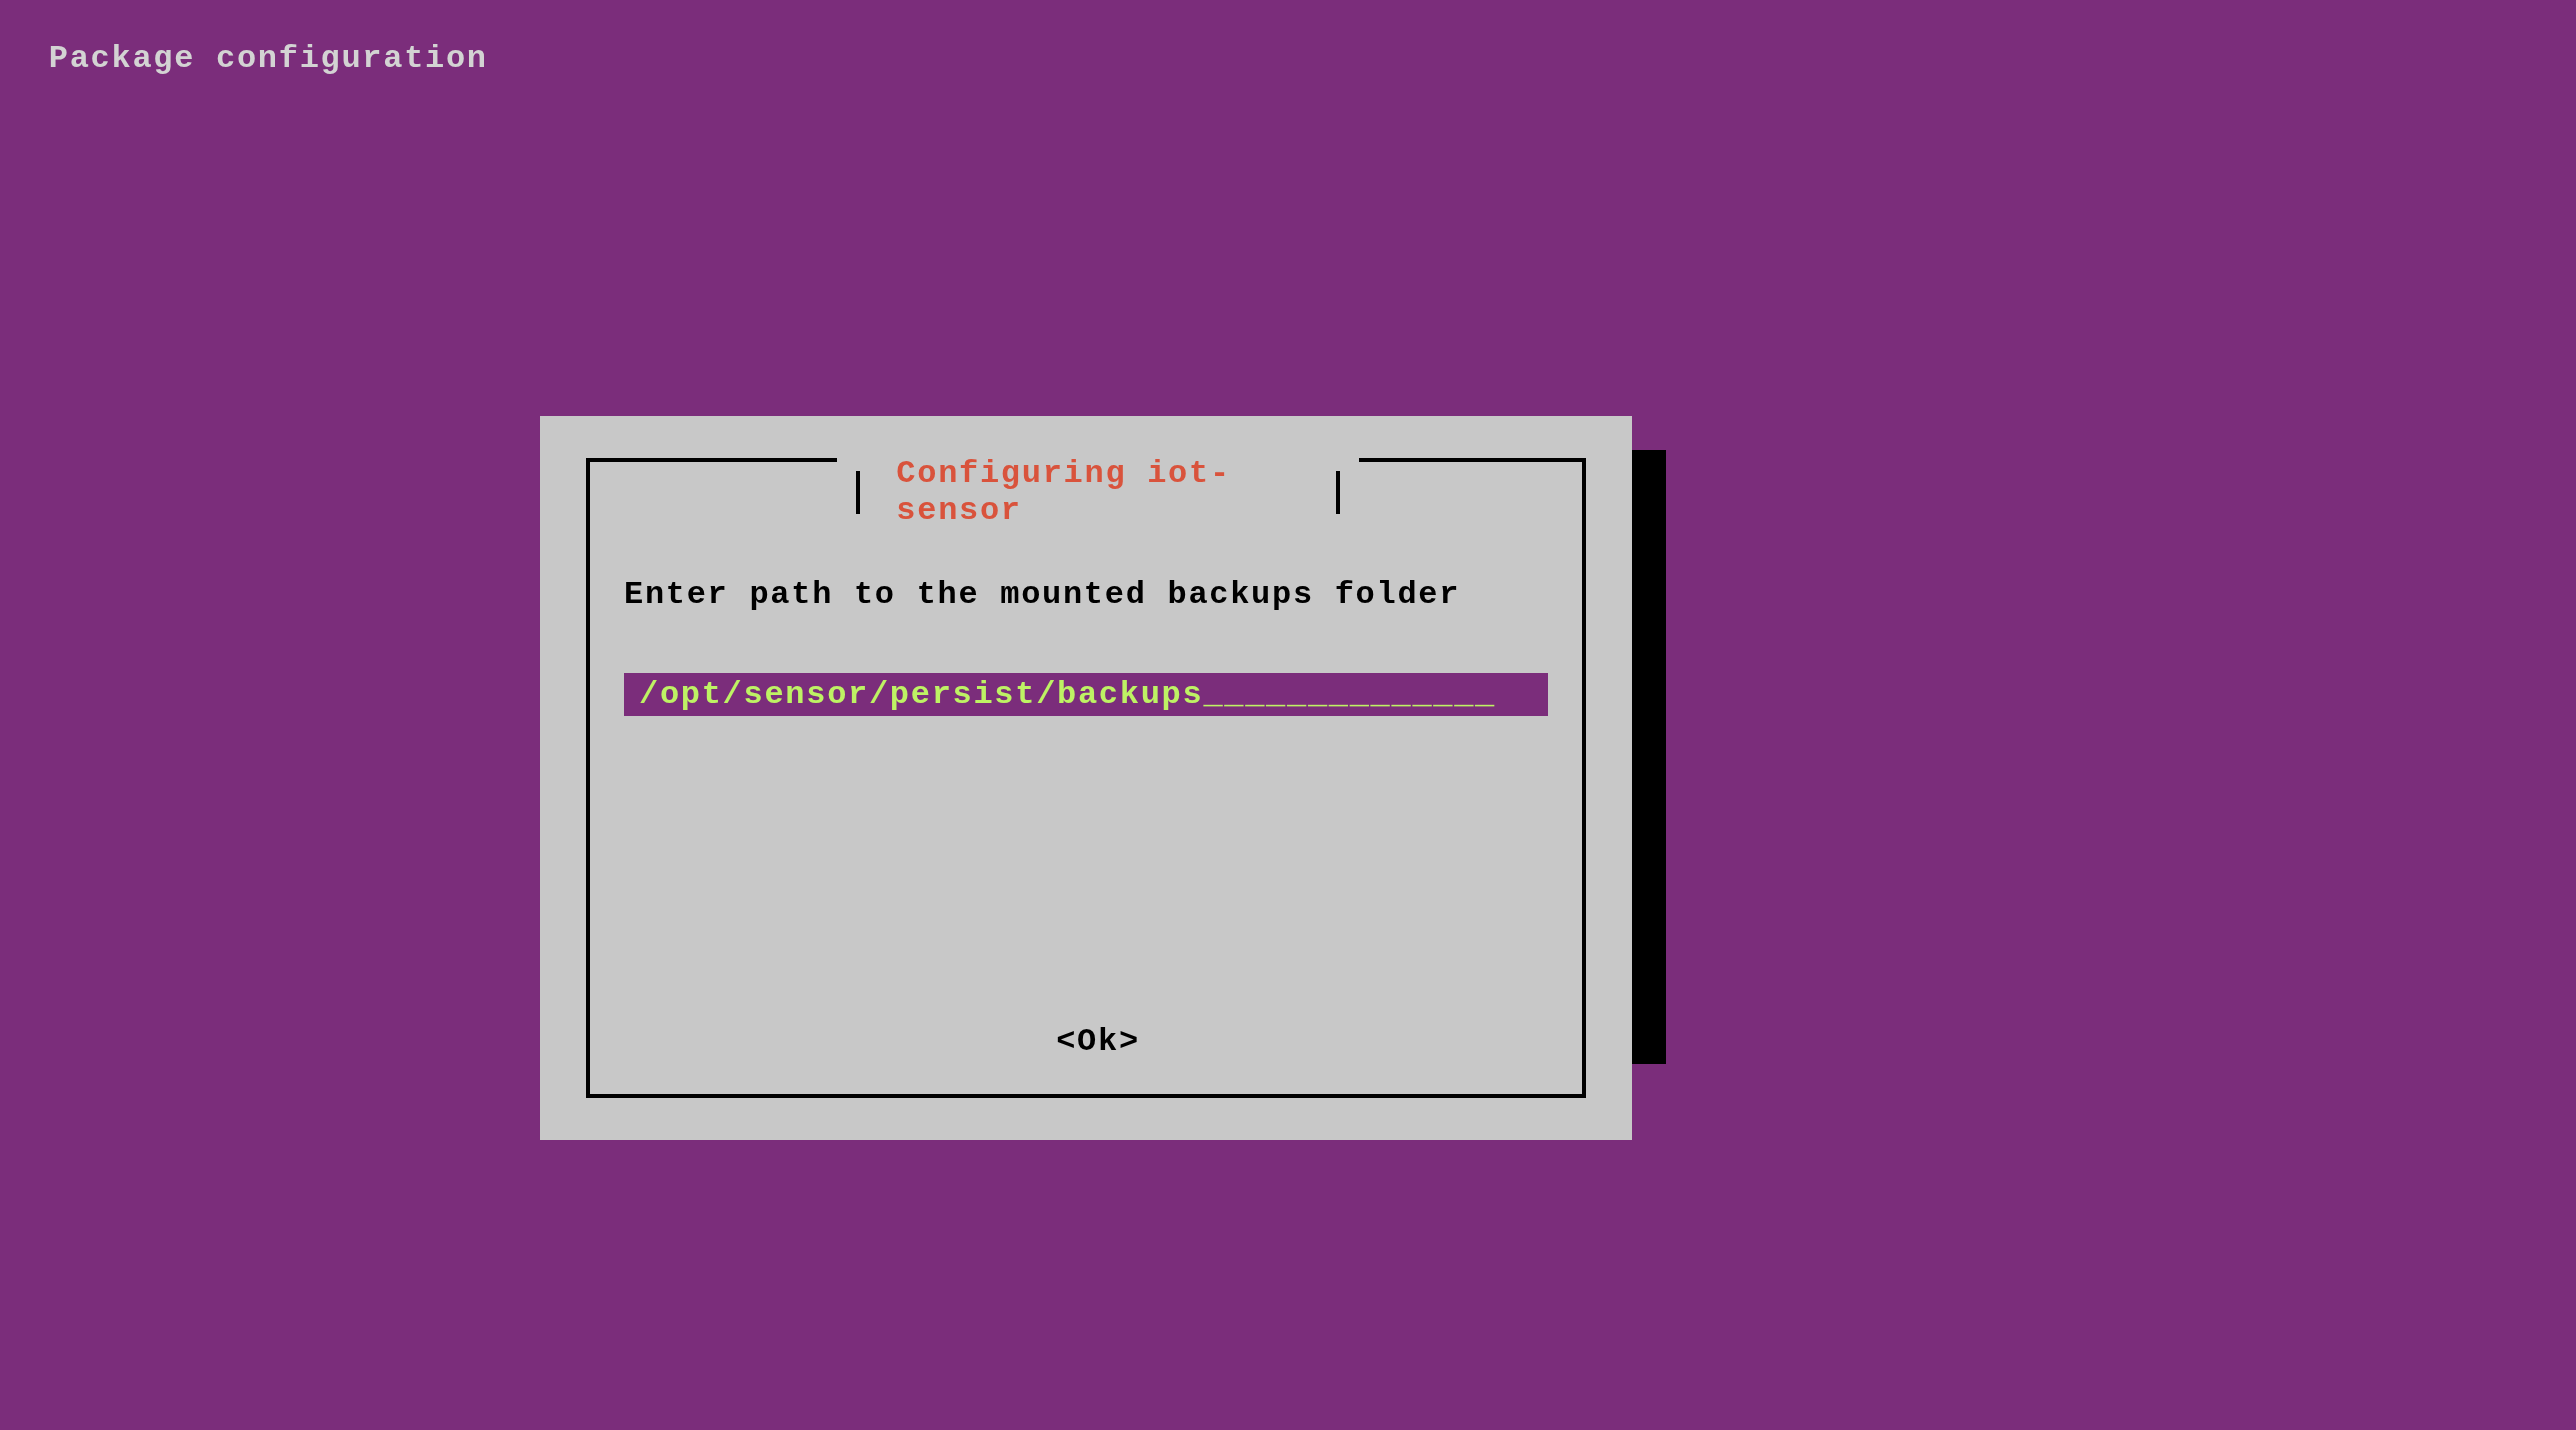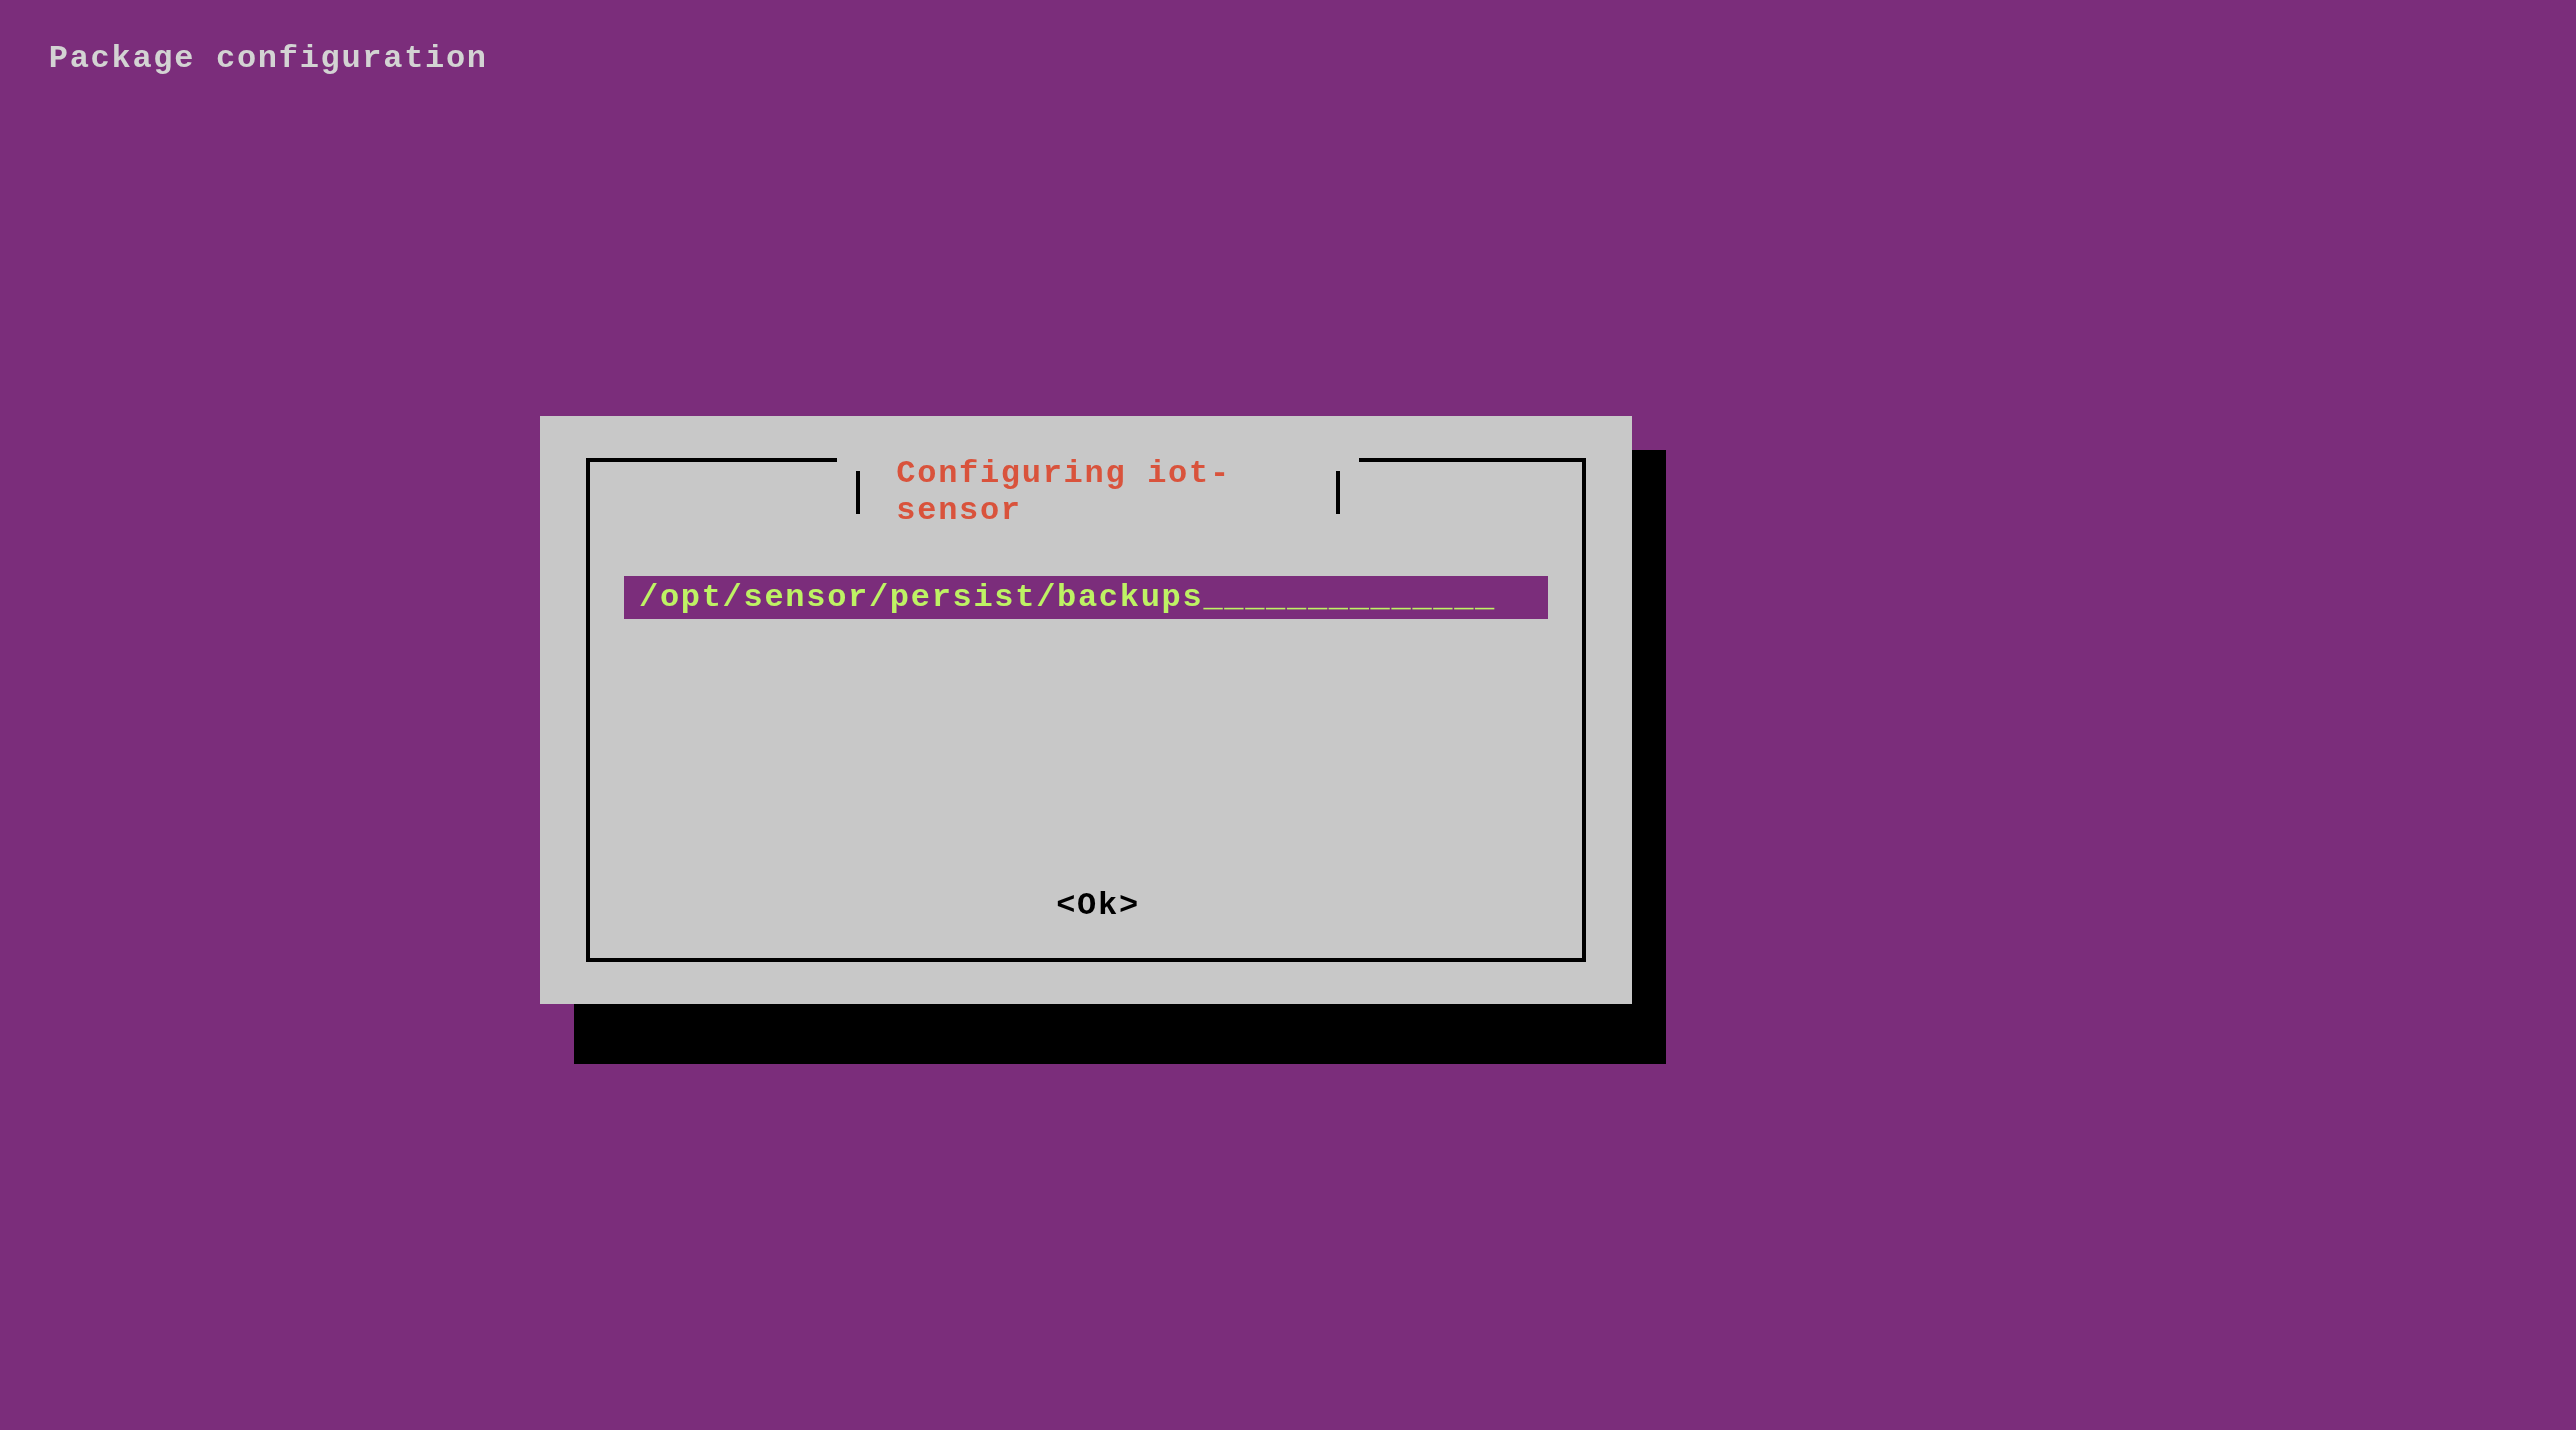--- a/index.html
+++ b/index.html
@@ -31,21 +31,21 @@
       position: absolute;
       top: 34px;
       left: 34px;
       width: 1092px;
       height: 614px;
       background-color: #000000;
     }
     .dialog {
       position: relative;
       width: 1092px;
-      height: 588px;
+      height: 724px;
       background-color: #c8c8c8;
       padding: 17px;
     }
     .dialog-frame {
       position: absolute;
       top: 30px;
       left: 34px;
       right: 34px;
       bottom: 30px;
       border: 4.3px solid #000000;
@@ -110,18 +110,19 @@
 <div class="dialog-container">
   <div class="dialog-shadow"></div>
   <div class="dialog">
     <div class="dialog-frame"></div>
     <div class="dialog-title-container">
       <span class="title-bracket"></span>
       <span class="dialog-title">Configuring iot-sensor</span>
       <span class="title-bracket"></span>
     </div>
     <div class="dialog-content">
+      <div class="prompt-text">Enter path to the mounted backups folder</div>
       <div class="input-field">/opt/sensor/persist/backups______________</div>
     </div>
     <div class="ok-button">&lt;Ok&gt;</div>
   </div>
 </div>
 
 
 </body></html>

